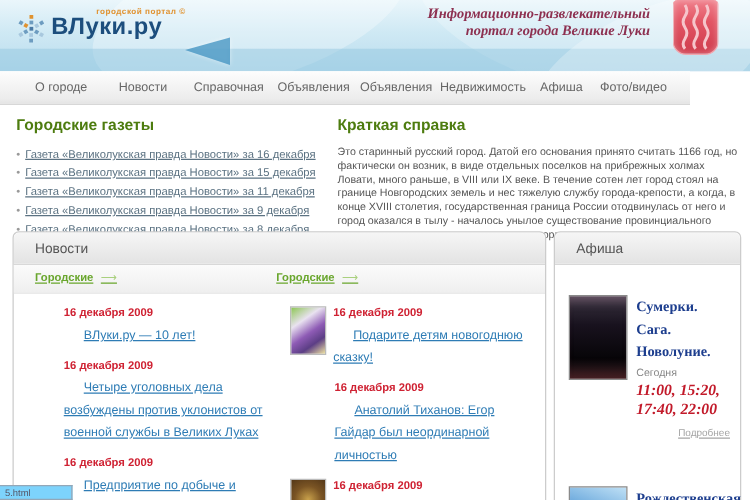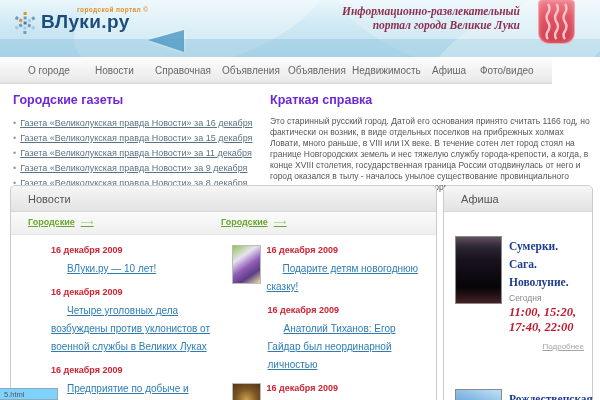--- a/index.html
+++ b/index.html
@@ -29,21 +29,21 @@
     box-shadow:inset 0 0 5px rgba(255,255,255,.35); }
 
   
   .nav { position:absolute; left:0; top:57px; width:552px; height:27px;
     background:linear-gradient(180deg,#fdfdfd 0%,#ececec 85%,#e4e4e4 100%);
     border-bottom:1px solid #d7d7d7; }
   .nav a { position:absolute; top:50%; transform:translateY(-50%); font-size:10px; color:#666; text-decoration:none; white-space:nowrap; cursor:pointer; }
 
   
   .gaz { position:absolute; left:13px; top:93px; width:248px; }
-  .sec-title { font-size:12.5px; font-weight:bold; color:#6d28d9; margin-bottom:9px; }
+  .sec-title { font-size:12.5px; font-weight:bold; color:#4d7c0f; margin-bottom:9px; }
   .gaz ul { list-style:none; }
   .gaz li { font-size:9px; line-height:15px; white-space:nowrap; }
   .blt { color:#999; margin-right:4px; }
   .gaz a { color:#5b7282; text-decoration:underline; cursor:pointer; }
   .gaz a.plain { text-decoration:none; }
 
   .ref { position:absolute; left:270px; top:93px; width:322px; }
   .ref p { font-size:8.5px; line-height:11px; color:#555; margin-bottom:10px; text-align:left; }
   .read-more { font-size:9px; font-weight:bold; color:#333; text-decoration:underline; cursor:pointer; }
 

